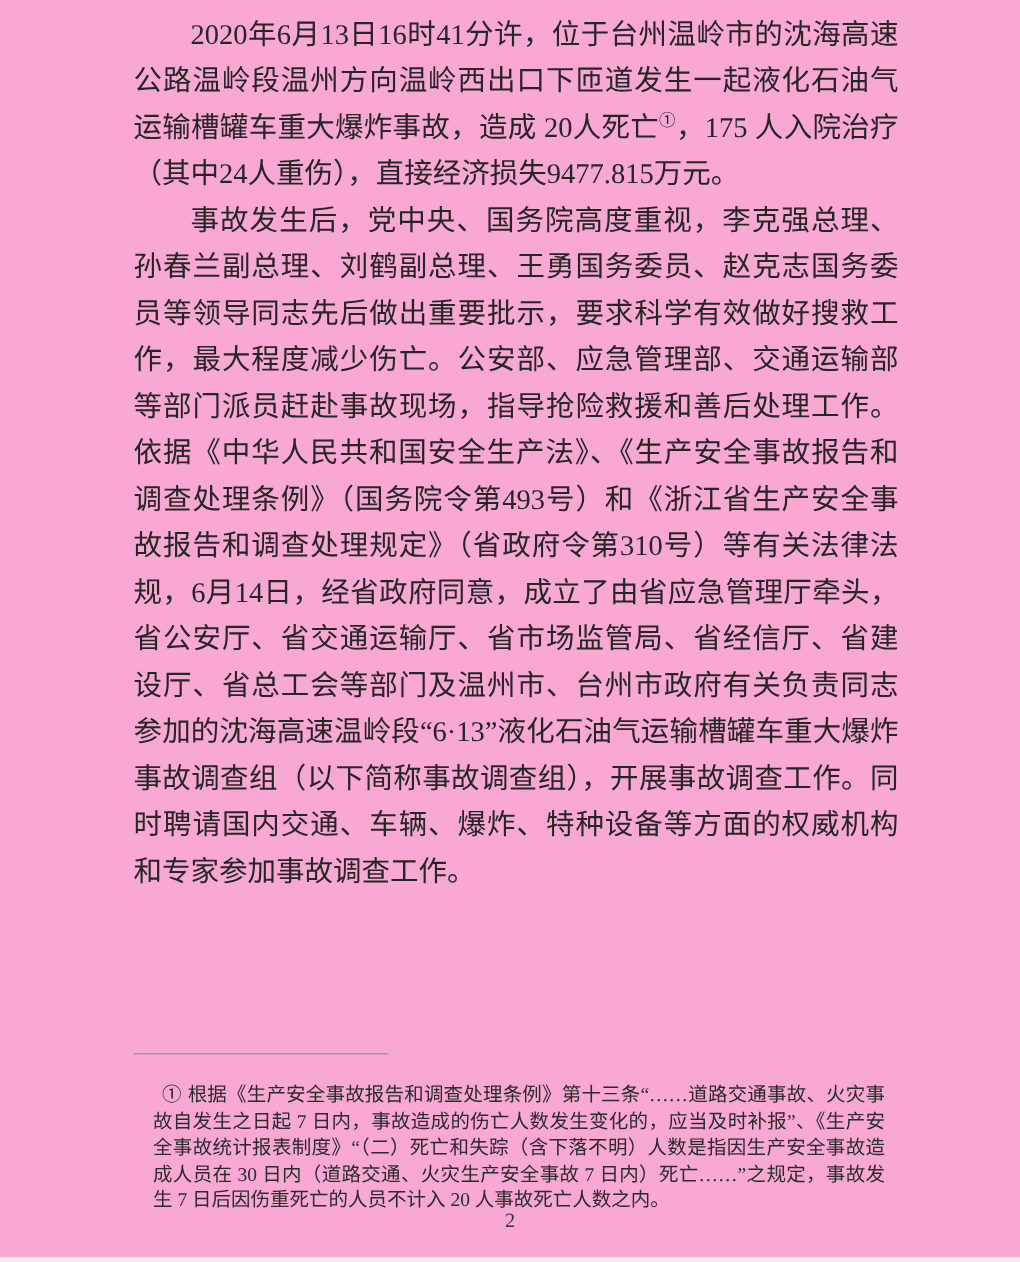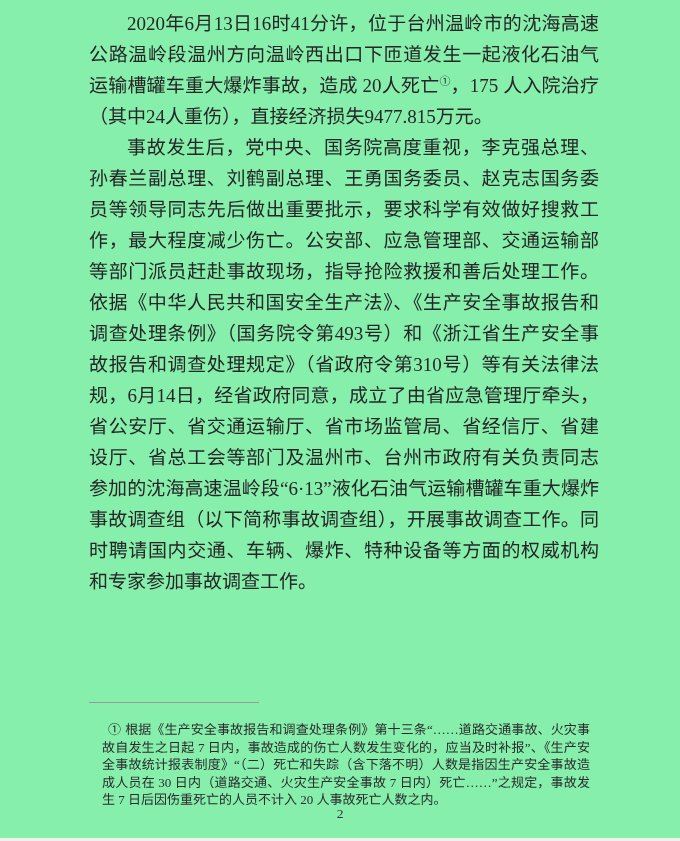--- a/index.html
+++ b/index.html
@@ -4,21 +4,21 @@
 <style>
   html, body {
     margin: 0;
     padding: 0;
     background: #ffffff;
   }
   .page {
     position: relative;
     width: 680px;
     height: 841px;
-    background: #86efac;
+    background: #f9a8d4;
     font-family: "Liberation Serif", "DejaVu Serif", serif;
     color: #262626;
     overflow: hidden;
   }
   .body-text {
     position: absolute;
     left: 89px;
     top: 8px;
     width: 510px;
   }

